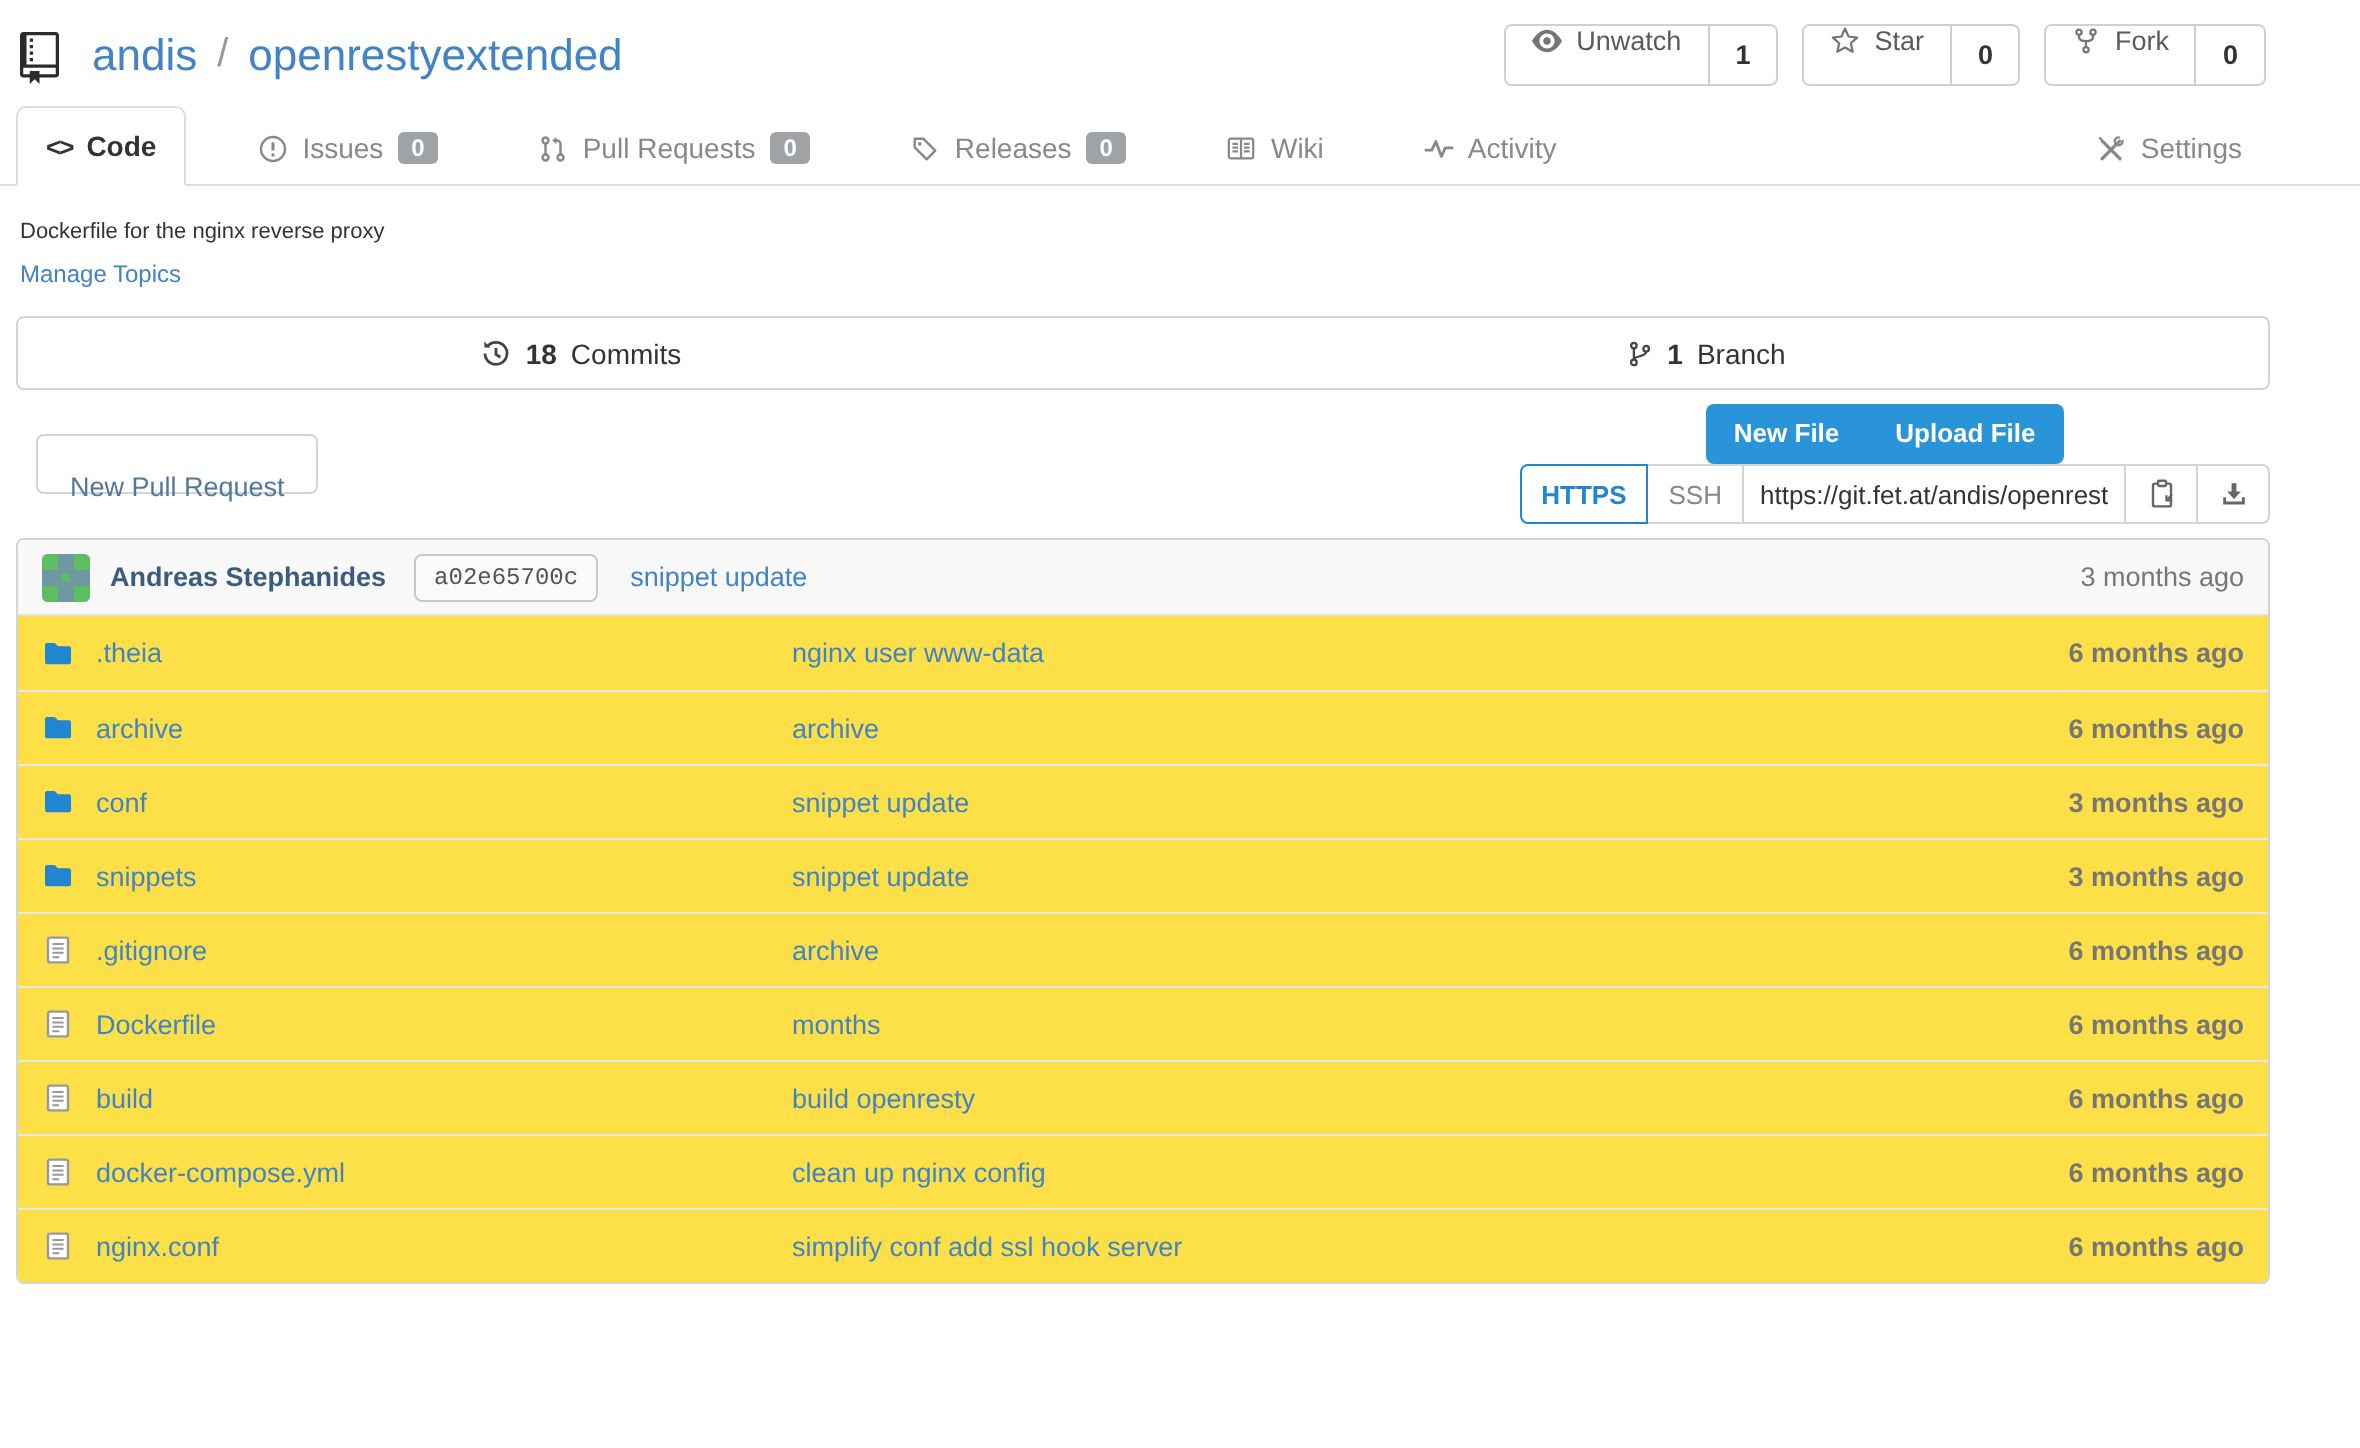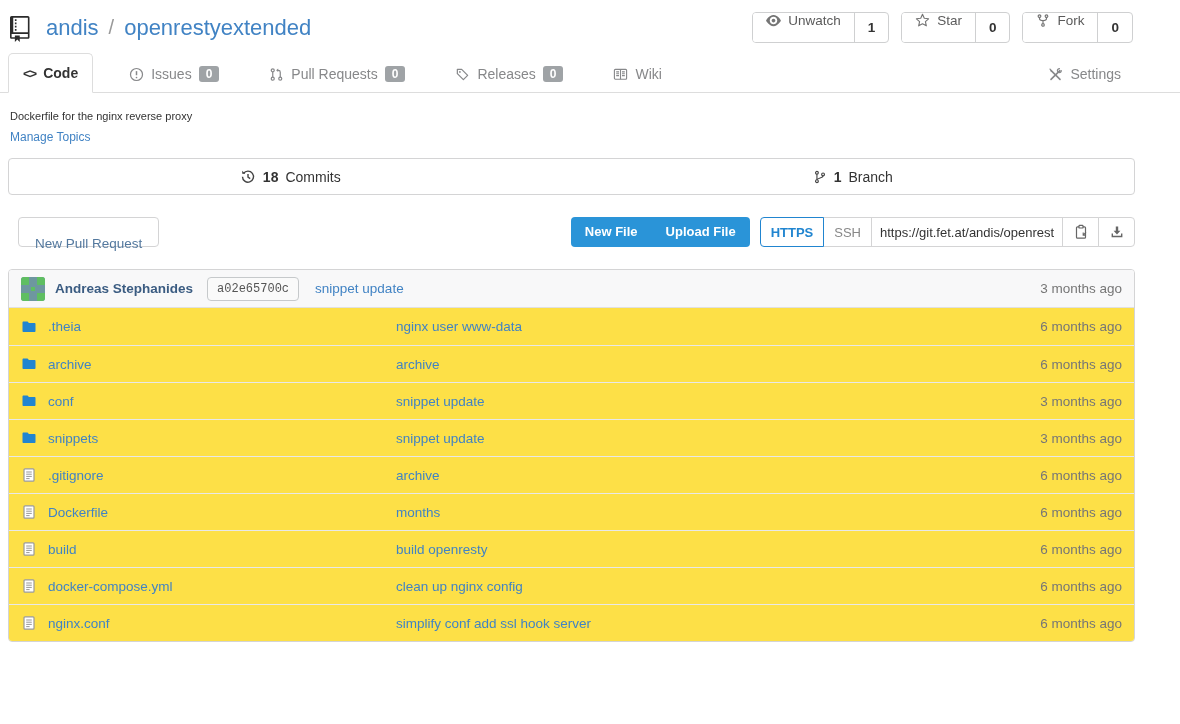--- a/index.html
+++ b/index.html
@@ -48,21 +48,21 @@
   
   .stats{display:flex;border:1px solid var(--border);border-radius:4px;margin-top:14px;height:37px;}
   .stat-cell{flex:1;display:flex;align-items:center;justify-content:center;gap:7px;font-size:14px;color:#333;cursor:pointer;}
   .stat-cell svg{color:#444;}
   .stat-num{font-weight:bold;}
 
   
   .action-row{display:flex;align-items:center;margin-top:22px;height:30px;}
   .btn-basic{border:1px solid var(--border);border-radius:4px;background:#fff;color:#53789e;
        font-size:13.5px;padding:12px 16px;height:30px;line-height:28px;margin-left:10px;cursor:pointer;}
-  .right-cluster{margin-left:auto;display:flex;align-items:center;}
+  .right-cluster{margin-left:auto;display:flex;align-items:center;flex-direction:column;}
   .blue-group{display:flex;background:var(--primary);border-radius:4px;height:30px;align-items:center;margin-right:10px;}
   .blue-btn{color:#fff;font-size:13px;font-weight:bold;padding:0 14px;line-height:30px;cursor:pointer;}
   .clone-group{display:flex;height:30px;align-items:stretch;}
   .clone-seg{display:flex;align-items:center;border:1px solid var(--border);background:#fff;margin-left:-1px;}
   .proto-https{border:1px solid var(--accent);color:var(--accent);font-weight:bold;font-size:13px;
        padding:0 10px;border-radius:4px 0 0 4px;margin-left:0;z-index:2;cursor:pointer;}
   .proto-ssh{color:#888;font-size:13px;padding:0 10px;cursor:pointer;}
   .clone-input{border:1px solid var(--border);margin-left:-1px;width:192px;padding:0 8px;
        font-size:13px;color:#333;font-family:"Liberation Sans",sans-serif;outline:none;}
   .icon-btn{width:37px;justify-content:center;cursor:pointer;color:#666;}
@@ -77,21 +77,21 @@
   .sha-label{font-family:"Liberation Mono","DejaVu Sans Mono",monospace;font-size:12px;color:#555;
        border:1px solid #c6c9cb;border-radius:4px;padding:4px 9px;margin-left:14px;background:#fafafa;cursor:pointer;}
   .head-msg{margin-left:16px;font-size:13.5px;}
   .head-age{margin-left:auto;color:var(--muted);font-size:13.5px;}
   .file-row{display:flex;align-items:center;height:37px;border-top:1px solid var(--row-border);
        padding:0 12px;font-size:13.5px;background:#fde047;}
   .file-row:first-of-type{border-top:none;}
   .cell-name{display:flex;align-items:center;gap:11px;width:375px;flex:0 0 375px;}
   .cell-name svg{flex:0 0 16px;}
   .cell-msg{flex:1;}
-  .cell-age{color:var(--muted);text-align:right;flex:0 0 150px;}
+  .cell-age{color:var(--muted);text-align:right;flex:0 0 150px;font-weight:bold;}
   svg{display:block;}
 </style>
 </head>
 <body>
 
 <div class="container repo-header">
   <div class="repo-title">
     <span class="icon-repo">
       <svg width="26" height="26" viewBox="0 0 16 16" fill="currentColor">
           <path d="M4 9H3V8h1v1zm0-3H3v1h1V6zm0-2H3v1h1V4zm0-2H3v1h1V2zm8-1v12c0 .55-.45 1-1 1H6v2l-1.5-1.5L3 16v-2H1c-.55 0-1-.45-1-1V1c0-.55.45-1 1-1h10c.55 0 1 .45 1 1zm-1 10H1v2h2v-1h3v1h5v-2zm0-10H2v9h9V1z"></path>
@@ -184,20 +184,28 @@
     </div>
     <div class="tab">
       <span>
           <svg width="15" height="15" viewBox="0 0 16 16" fill="none" stroke="currentColor" stroke-width="1.2">
             <rect x="1.5" y="2.5" width="13" height="10.5" rx="1"></rect>
             <path d="M8 2.5v10.5"></path>
             <path d="M3.4 5.2h3M3.4 7.2h3M3.4 9.2h3M9.6 5.2h3M9.6 7.2h3M9.6 9.2h3"></path>
           </svg>
         </span>
       <span>Wiki</span>
+    </div>
+    <div class="tab">
+      <span>
+          <svg width="15" height="15" viewBox="0 0 16 16" fill="none" stroke="currentColor" stroke-width="1.5" stroke-linejoin="round" stroke-linecap="round">
+            <path d="M1 8.6h3.2L6.3 4l3 8 2-4.6H15"></path>
+          </svg>
+        </span>
+      <span>Activity</span>
     </div>
     <div class="tab tab-right">
       <span>
           <svg width="15" height="15" viewBox="0 0 16 16" fill="none" stroke="currentColor" stroke-width="1.7" stroke-linecap="round">
             <path d="M3.2 13.2 12.6 3.8"></path>
             <path d="M12.8 13.2 3.4 3.8"></path>
             <path d="M12.2 1.8a2.1 2.1 0 1 0 2 2" stroke-width="1.3"></path>
             <path d="M2.2 2.2l1.2 1.6" stroke-width="1.3"></path>
           </svg>
         </span>

